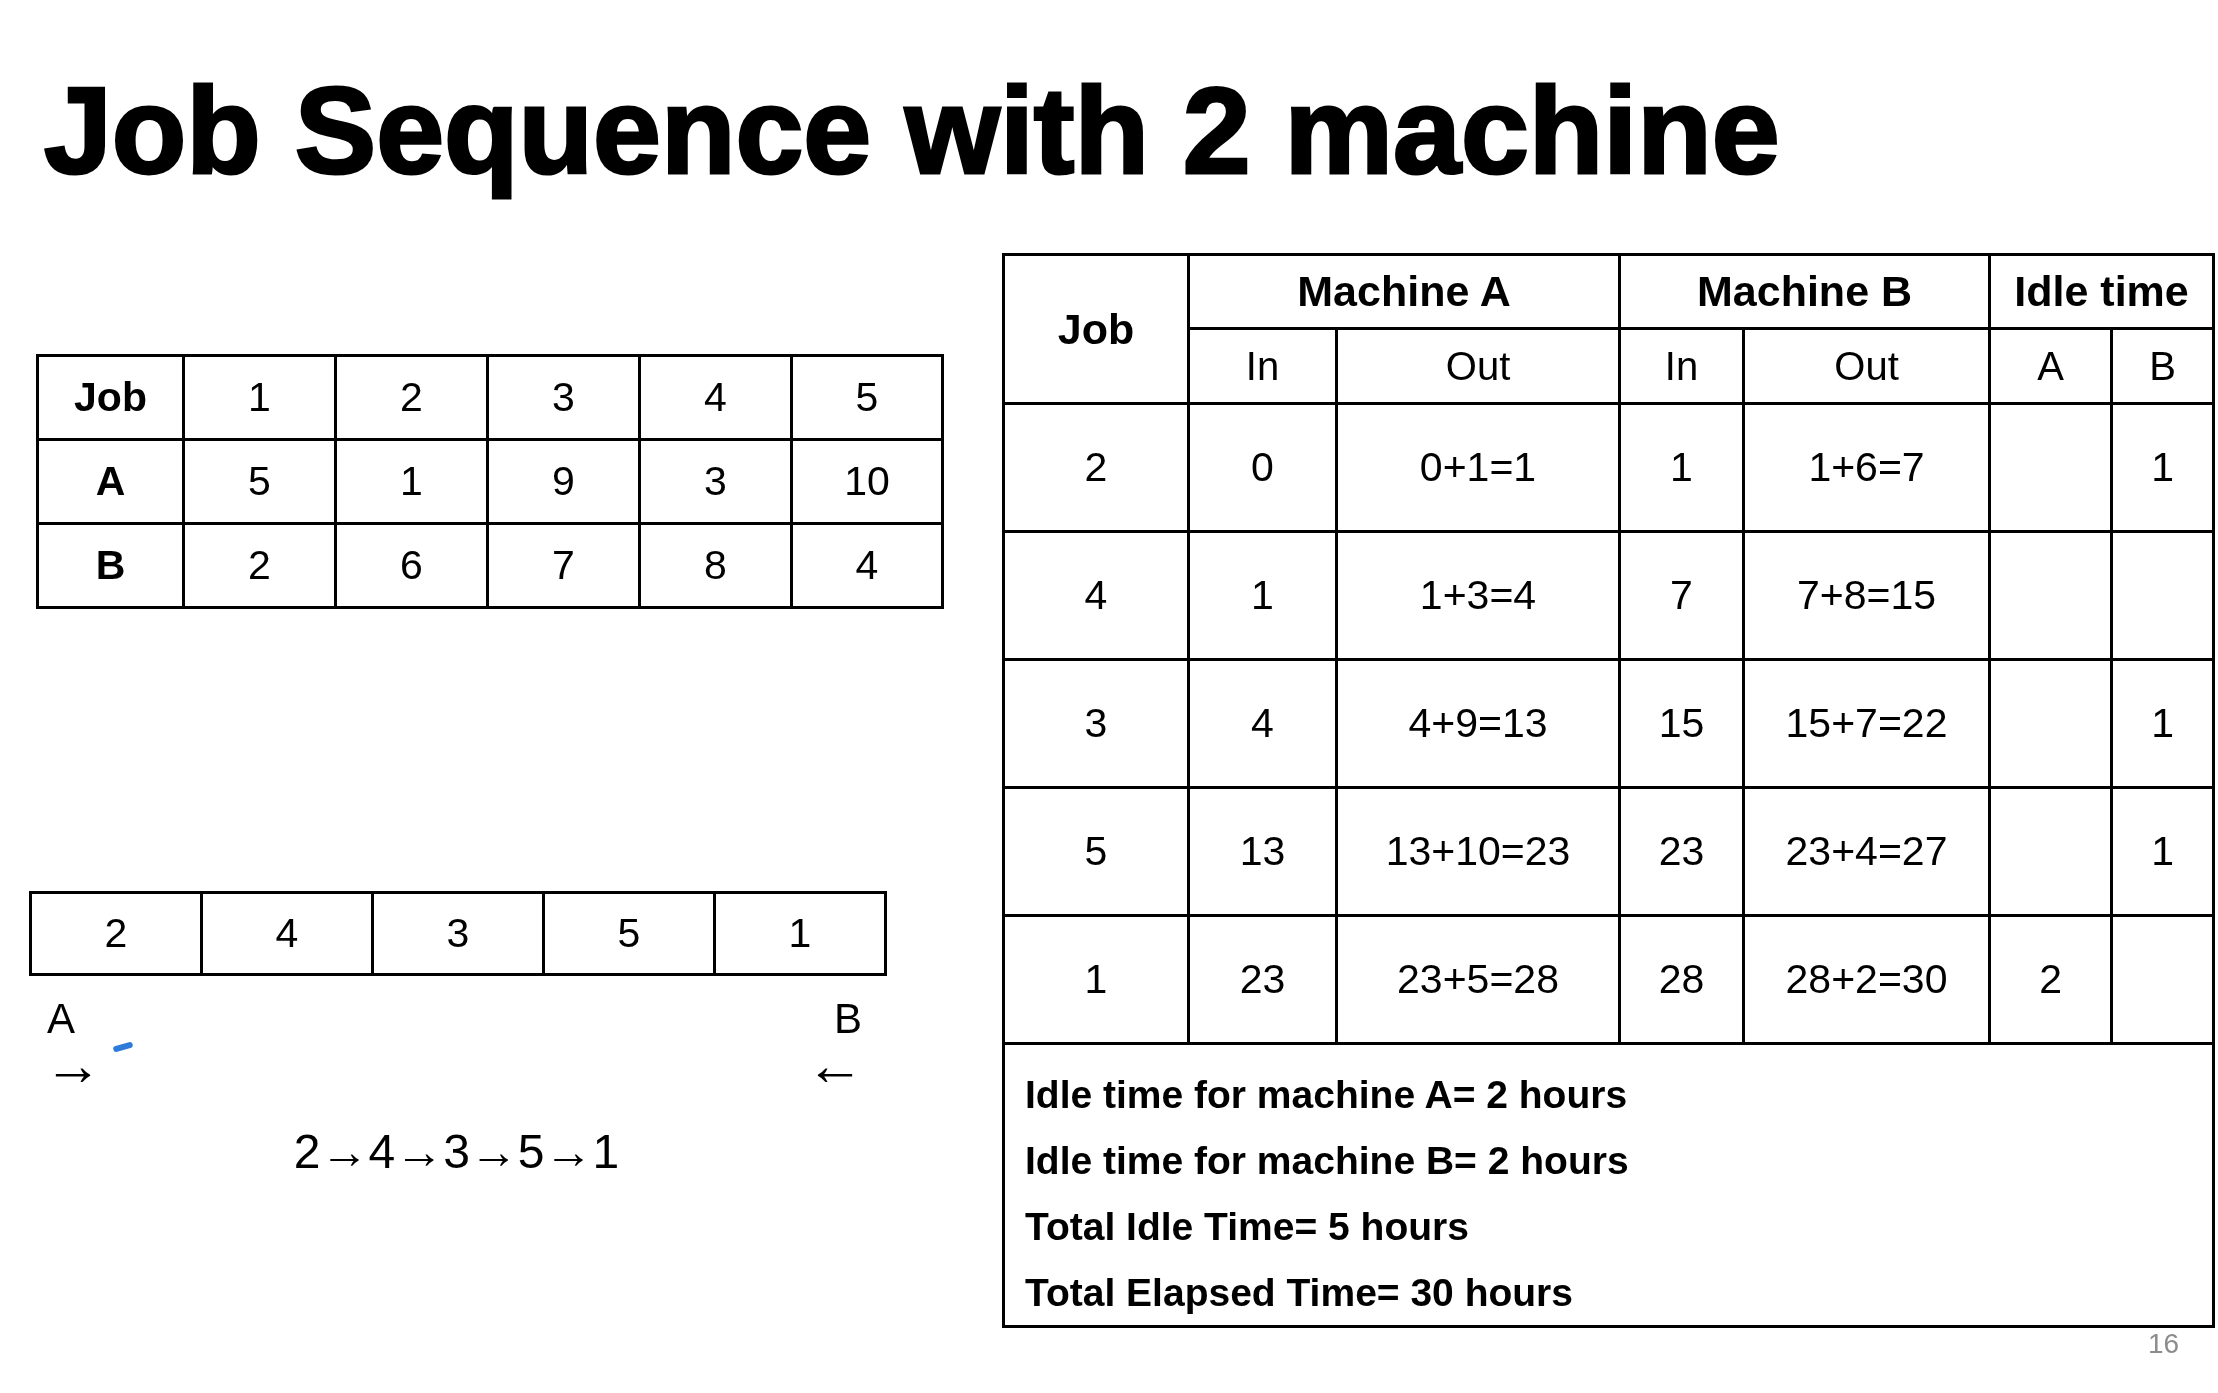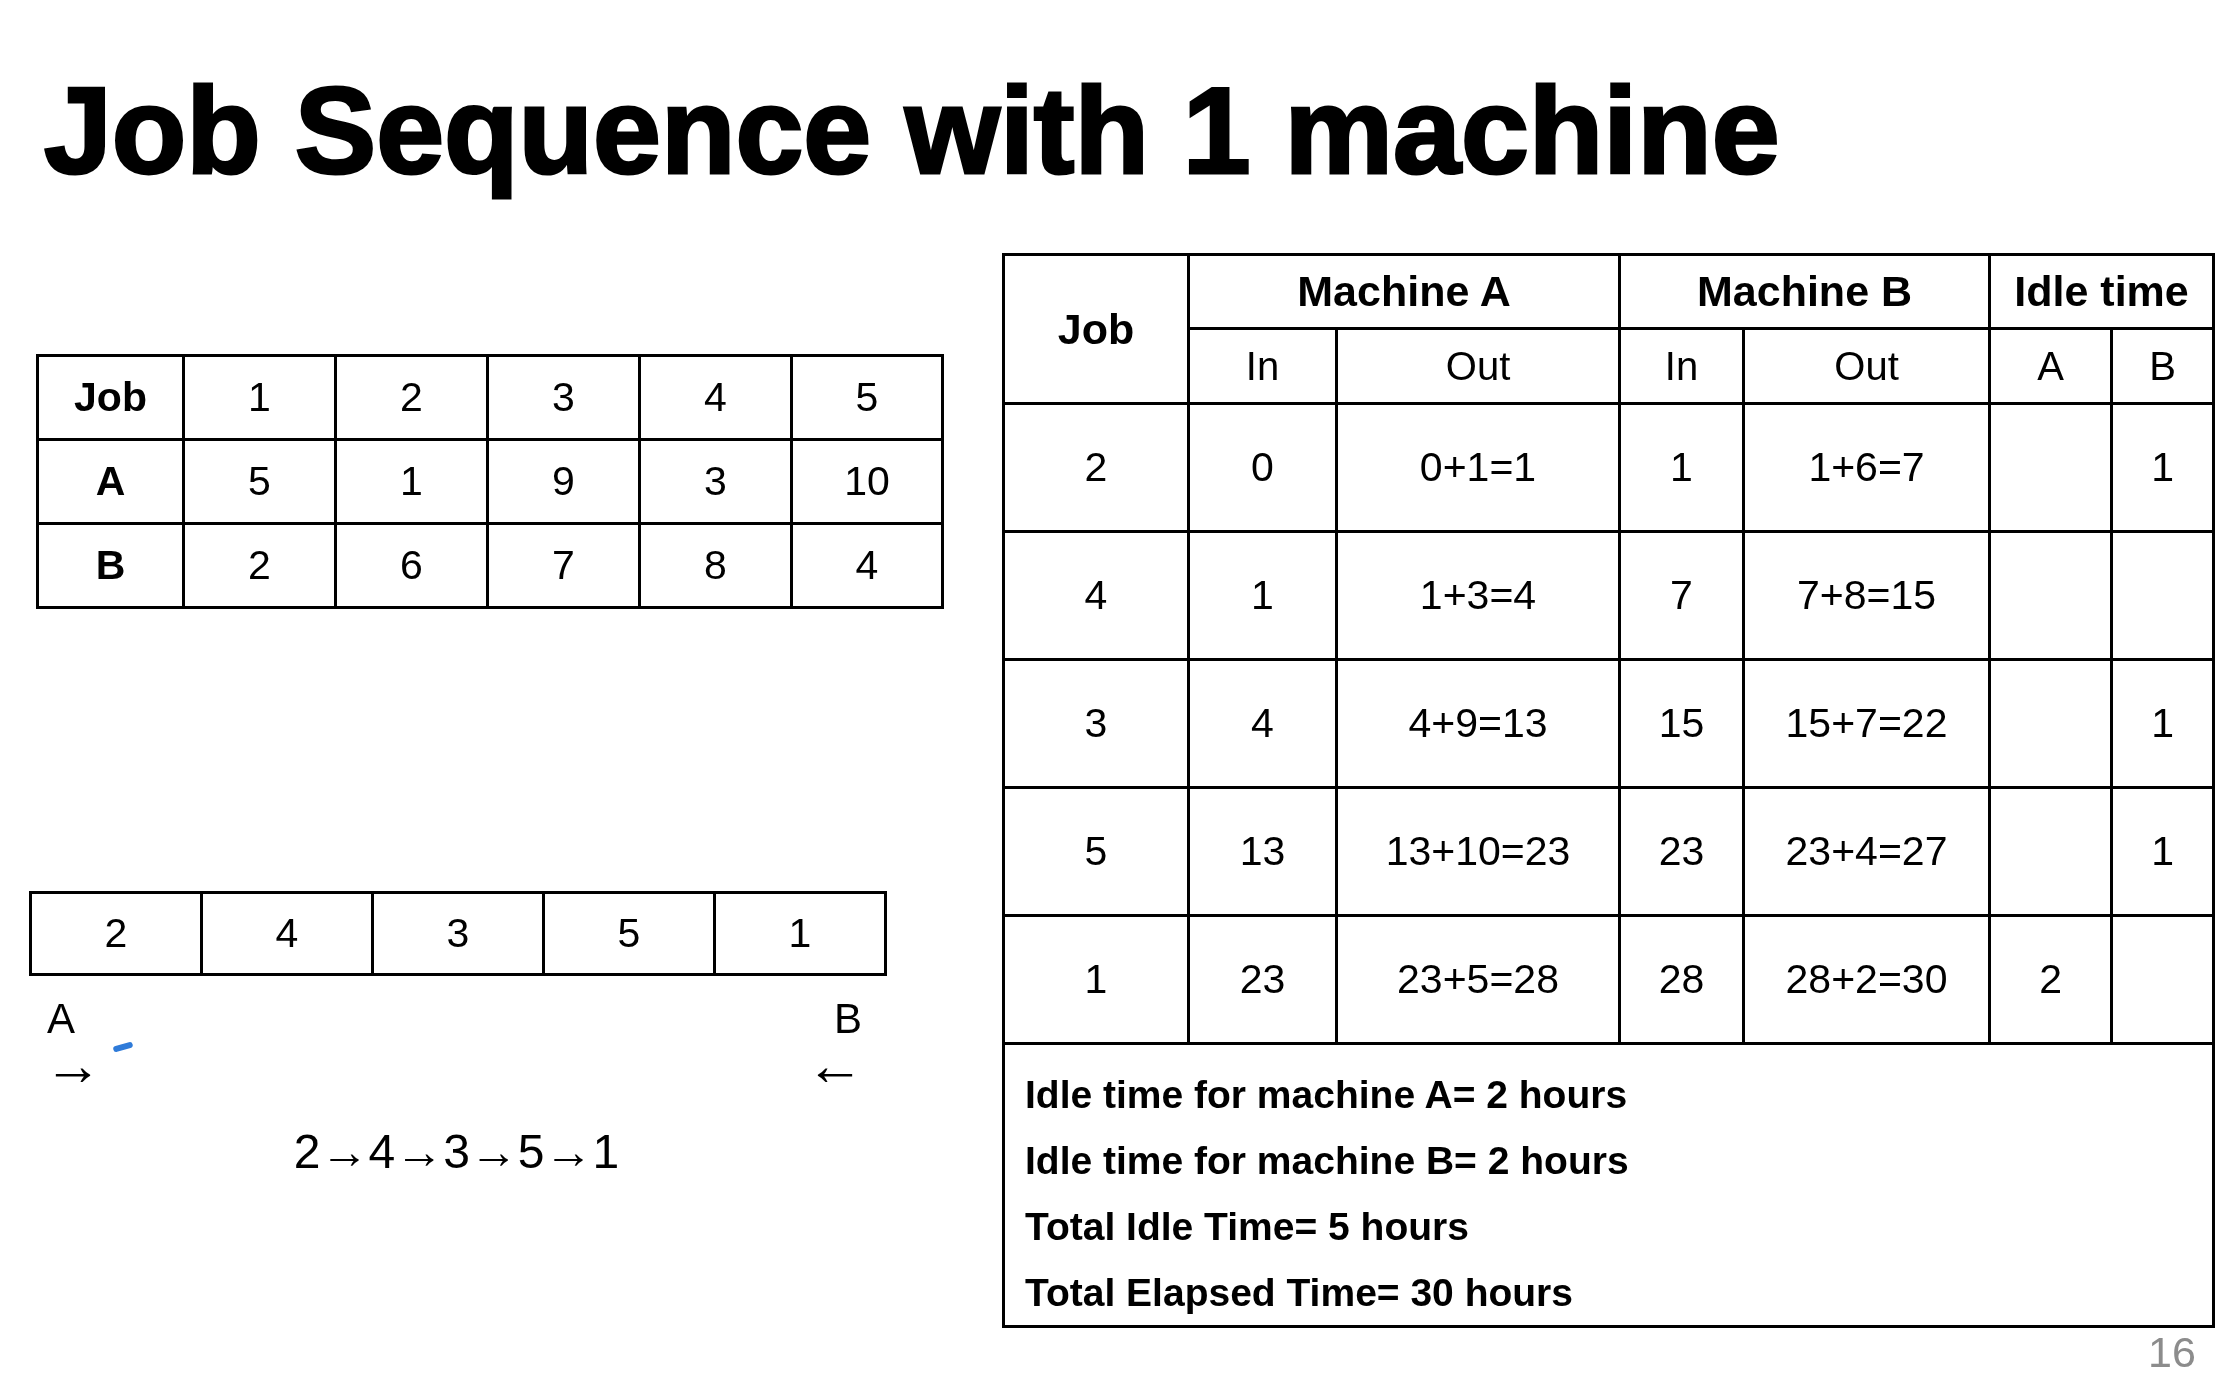--- a/index.html
+++ b/index.html
@@ -58,29 +58,29 @@
   .sched-table tr.h2 td { height:75px; font-size:40px; }
   .sched-table tr.d  td { height:128px; }
   .summary-cell {
     height:200px; text-align:left; vertical-align:middle;
     padding:8px 10px 8px 20px;
   }
   .summary-cell div {
     font-weight:bold; font-size:39px; line-height:49px; white-space:nowrap;margin-top:17px;
   }
   .page-num {
-    position:absolute; left:2148px; top:1328px; font-size:43px;
+    position:absolute; left:2148px; top:1328px; font-size:28px;
   }
 </style>
 </head>
 <body>
 
 <div class="page">
 
-  <div class="title">Job Sequence with 1 machine</div>
+  <div class="title">Job Sequence with 2 machine</div>
 
   <table class="jobs-table">
     <colgroup>
       <col style="width:146px">
         <col style="width:152px">
         <col style="width:152px">
       <col style="width:152px">
         <col style="width:152px">
         <col style="width:151px">
     </colgroup>

